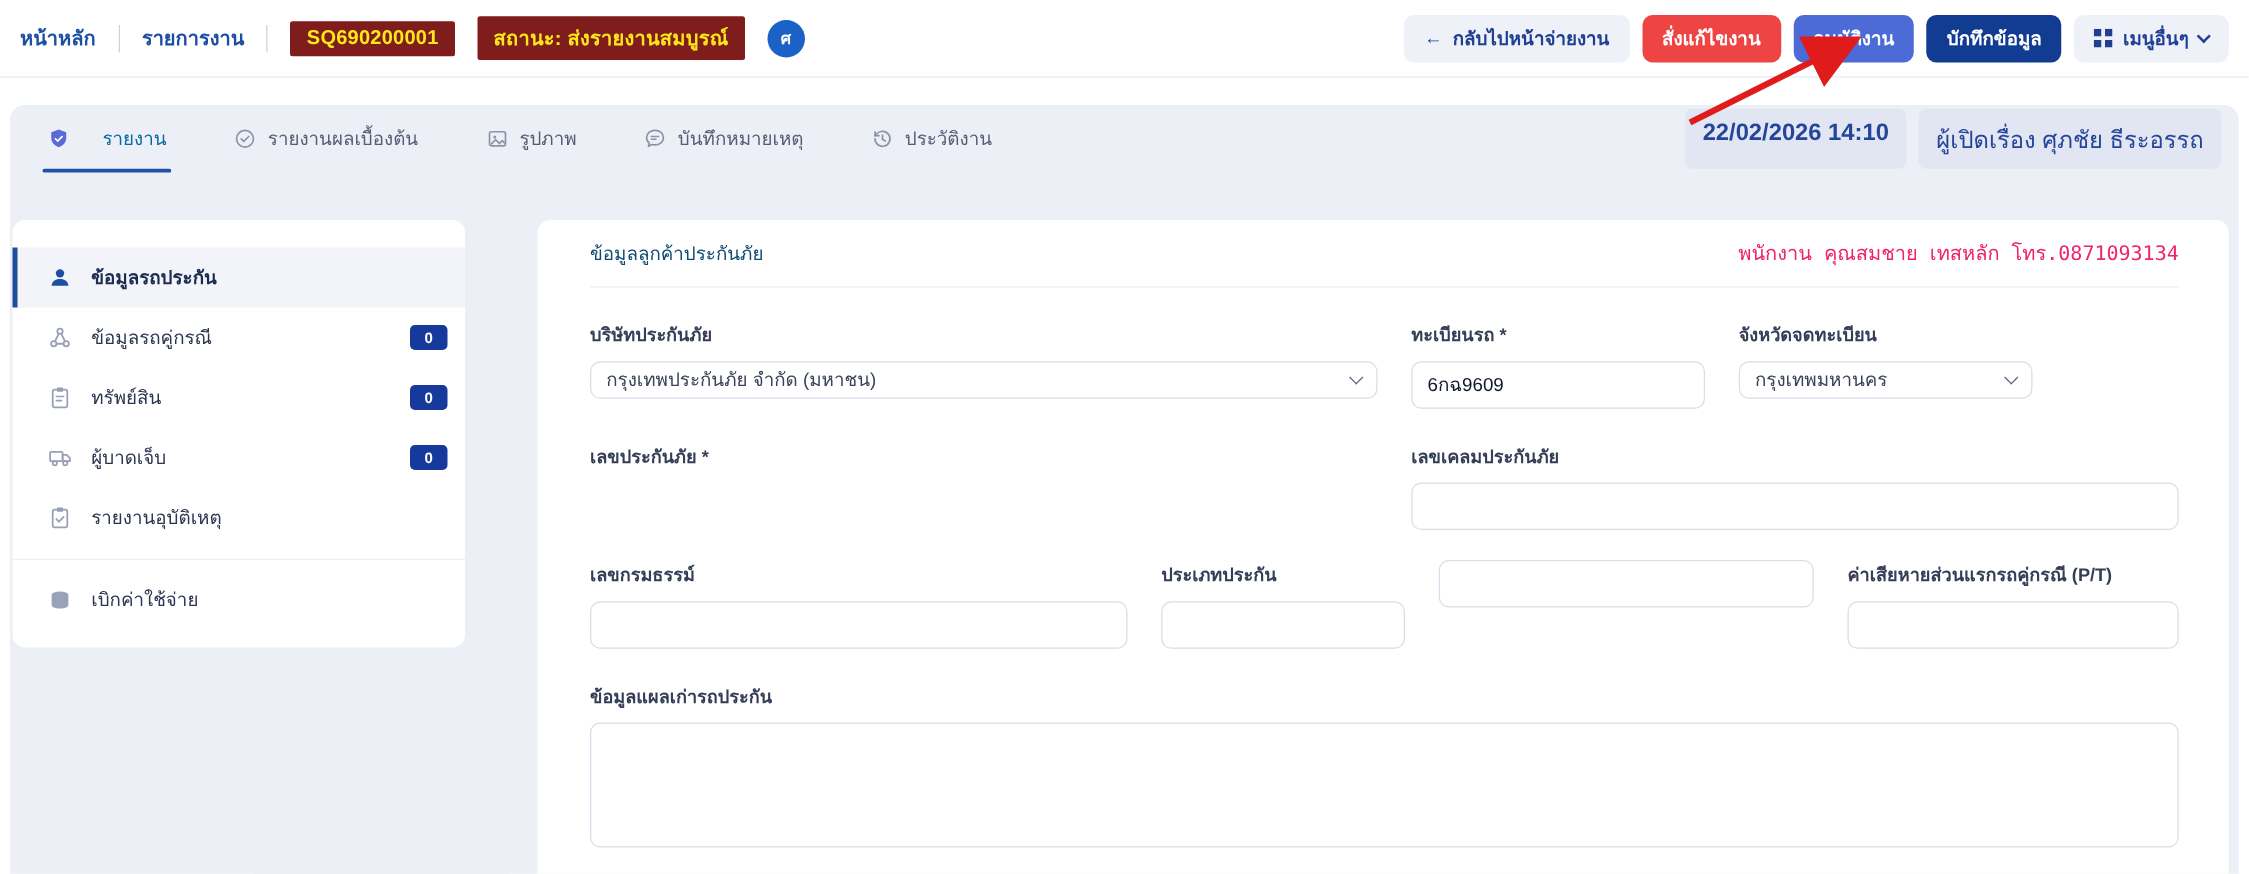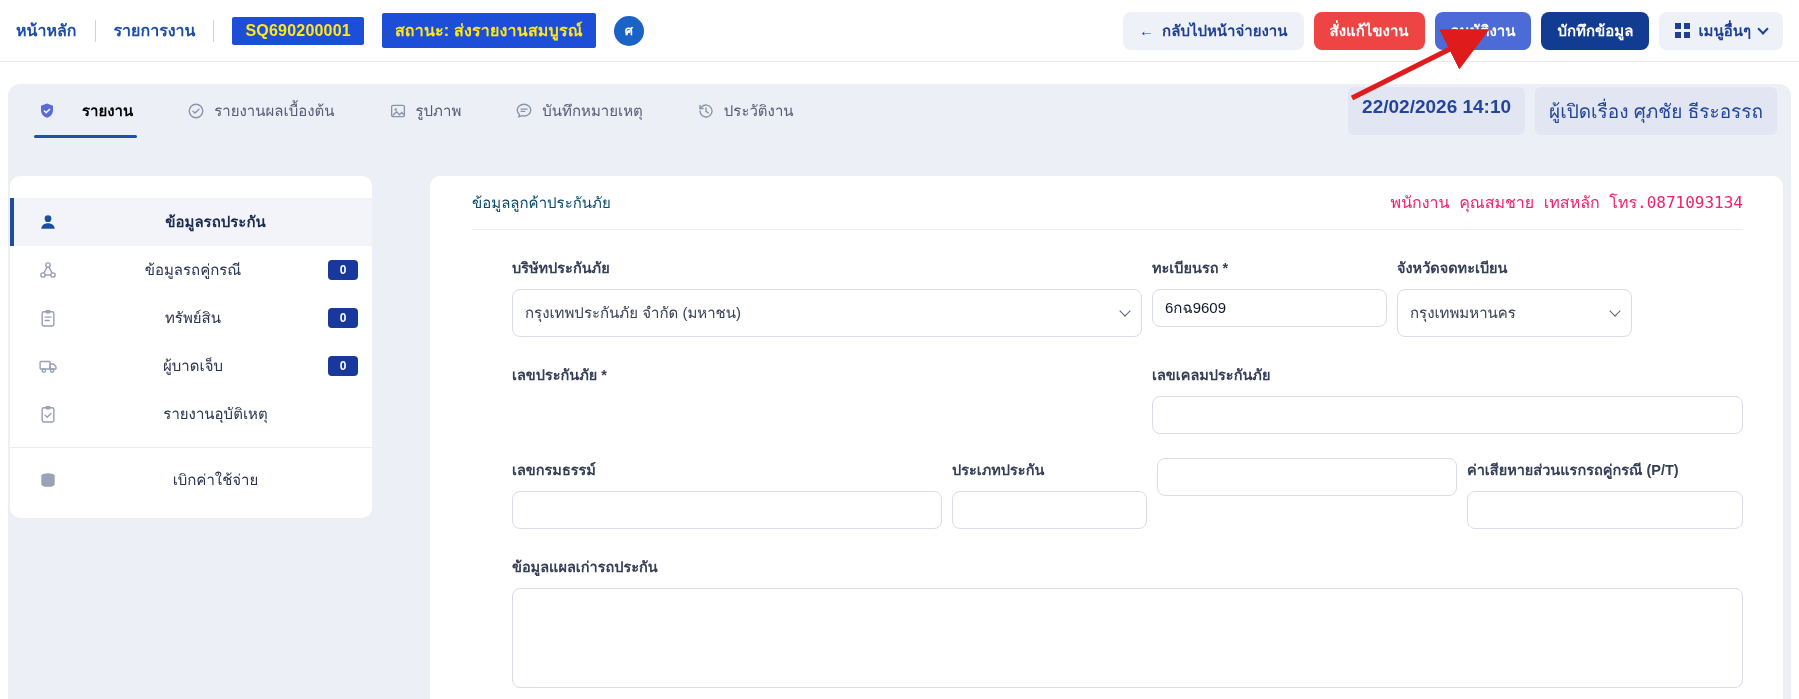--- a/index.html
+++ b/index.html
@@ -5,21 +5,21 @@
   * { margin:0; padding:0; box-sizing:border-box; }
   html,body { width:1799px; height:699px; overflow:hidden; background:#fff;
     font-family:"Liberation Sans","DejaVu Sans",sans-serif; }
 
   
   .topbar { height:62px; background:#fff; border-bottom:1px solid #e8eaf1;
     display:flex; align-items:center; padding:0 16px; position:relative; z-index:2; }
   .topbar-left { display:flex; align-items:center; gap:18px;justify-content:space-between; }
   .nav-link { color:#1d4ea6; font-size:16px; font-weight:600; cursor:pointer; }
   .vdiv { width:1px; height:22px; background:#ccd2e0; }
-  .black-badge { background:#1d4ed8; color:#ffe81a; font-weight:700; font-size:16px;
+  .black-badge { background:#7f1d1d; color:#ffe81a; font-weight:700; font-size:16px;
     padding:5px 13px; border-radius:2px; letter-spacing:.2px; }
   .avatar { width:30px; height:30px; border-radius:50%; background:#1a62c5; color:#fff;
     font-size:13px; font-weight:700; display:flex; align-items:center; justify-content:center; }
   .topbar-right { margin-left:auto; display:flex; align-items:center; gap:10px; }
   .btn { height:38px; border:none; border-radius:8px; padding:0 16px; font-size:15px;
     font-weight:700; cursor:pointer; display:flex; align-items:center; gap:8px;
     font-family:inherit; }
   .btn-soft { background:#eef1f8; color:#1e3f94; }
   .btn-pink { background:#ef4444; color:#fff; }
   .btn-blue { background:#4c6bd7; color:#fff; }
@@ -27,58 +27,58 @@
   .chev { width:8px; height:8px; border-right:2px solid #1e3f94; border-bottom:2px solid #1e3f94;
     transform:rotate(45deg); margin-top:-4px; }
 
   
   .panel { margin:22px 8px 0 8px; background:#edeff6; border-radius:12px;
     height:640px; padding:0 0 0 0; }
   .tabs-row { height:54px; display:flex; align-items:center; padding:0 14px 0 26px; }
   .tab { display:flex; align-items:center; gap:9px; padding:0 4px; margin-right:46px;
     height:54px; font-size:15px; color:#555d75; cursor:pointer; position:relative; }
   .tab svg { display:block; }
-  .tab.active { color:#000000; font-weight:700;gap:26px; }
+  .tab.active { color:#0369a1; font-weight:400;gap:26px; }
   .tab.active::after { content:""; position:absolute; left:0; right:0; bottom:0;
     height:3px; background:#2050a8; border-radius:2px; }
   .tabs-badges { margin-left:auto; display:flex; gap:10px; }
   .info-badge { background:#e2e6f2; color:#23459a; font-size:19px; padding:9px 14px;
     border-radius:6px; }
   .info-badge.b { font-weight:700; }
 
   
   .content-row { display:flex; margin-top:38px; padding:0 8px 0 2px; align-items:flex-start; }
   .side-card { width:362px; background:#fff; border-radius:10px; padding:22px 0 14px 0; }
   .side-item { height:48px; display:flex; align-items:center; padding:0 14px 0 24px;
-    gap:15px; font-size:15px; color:#2b3550; cursor:pointer; border-left:4px solid transparent;text-align:center; }
+    gap:15px; font-size:15px; color:#2b3550; cursor:pointer; border-left:4px solid transparent; }
   .side-item svg { flex:0 0 auto; }
   .side-item.active { background:#f3f4fa; border-left:4px solid #1f4e9e; color:#1c2c51;
     font-weight:600; }
   .side-item .grow { flex:1; }
   .count-badge { min-width:30px; height:20px; background:#16399b; color:#fff; font-size:12px;
     font-weight:700; border-radius:4px; display:flex; align-items:center; justify-content:center; }
   .side-div { height:1px; background:#eceef4; margin:9px 0 8px 0; }
 
   .main-card { flex:1; margin-left:58px; background:#fff; border-radius:10px;
     padding:14px 40px 40px 42px; min-height:560px; }
   .main-head { display:flex; align-items:center; justify-content:space-between;
     padding-bottom:14px; border-bottom:1px solid #eceef5; }
   .main-title { font-size:15px; color:#0c4a6e; }
   .agent-info { font-family:"DejaVu Sans Mono","Liberation Mono",monospace;
     font-size:16px; font-weight:400; color:#f0216d; }
 
-  .frow { display:grid; column-gap:10px; margin-top:26px;margin-left:40px; }
+  .frow { display:grid; column-gap:27px; margin-top:26px; }
   .frow1 { grid-template-columns:630px 235px 235px; }
   .frow2 { grid-template-columns:630px 1fr; }
   .frow3 { grid-template-columns:430px 195px 300px 1fr; margin-top:24px; }
   .field label { display:block; font-size:14.5px; color:#353e57; font-weight:600;
     margin-bottom:10px; }
   .tinput { width:100%; height:38px; border:1px solid #d9dde9; border-radius:8px;
     padding:0 12px; font-size:15px; color:#0f172a; background:#fff; font-family:inherit; }
-  .fselect { width:100%; height:48px; border:1px solid #d9dde9; border-radius:8px;
+  .fselect { width:100%; height:30px; border:1px solid #d9dde9; border-radius:8px;
     padding:0 12px; font-size:15px; color:#3a4258; background:#fff; display:flex;
     align-items:center; cursor:pointer; }
   .fselect .grow { flex:1; }
   .sel-chev { width:8px; height:8px; border-right:1.8px solid #5b637a;
     border-bottom:1.8px solid #5b637a; transform:rotate(45deg); margin-top:-4px; }
   .tarea { width:100%; height:100px; border:1px solid #d9dde9; border-radius:8px;
     padding:10px 12px; font-size:15px; color:#3a4258; resize:none; font-family:inherit; }
 
   
   .arrow-overlay { position:absolute; left:1330px; top:24px; width:175px; height:85px;

